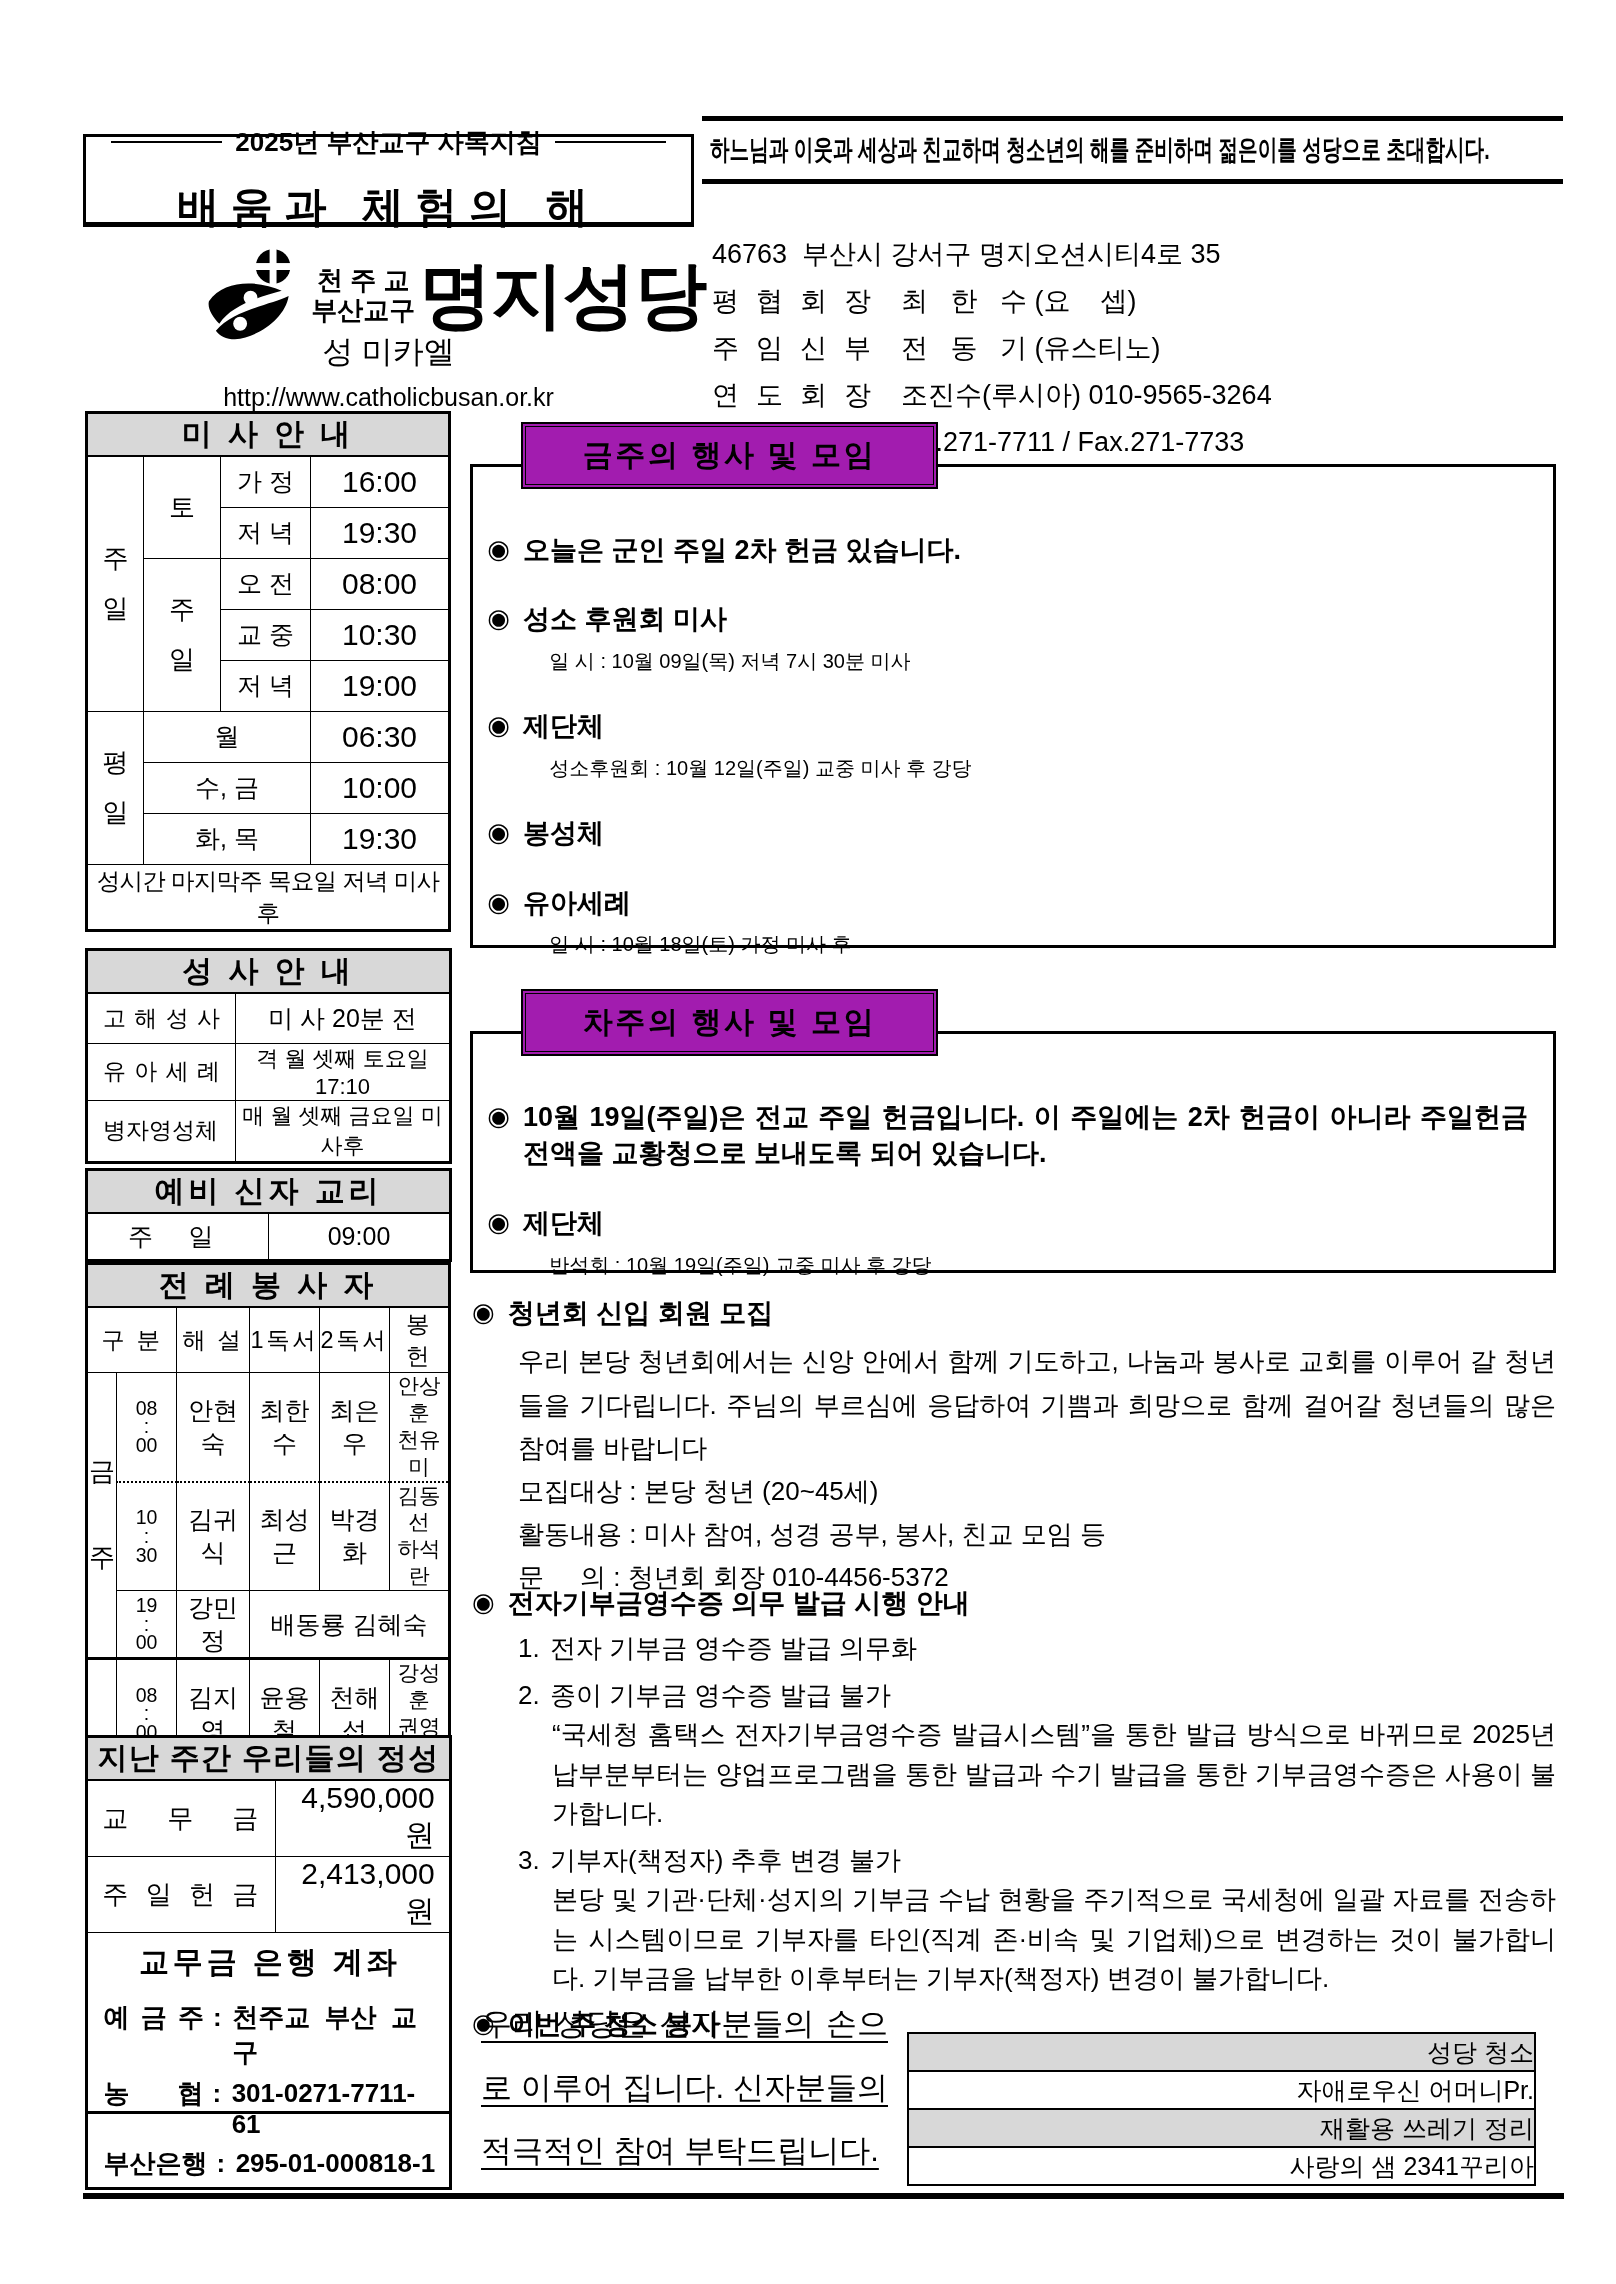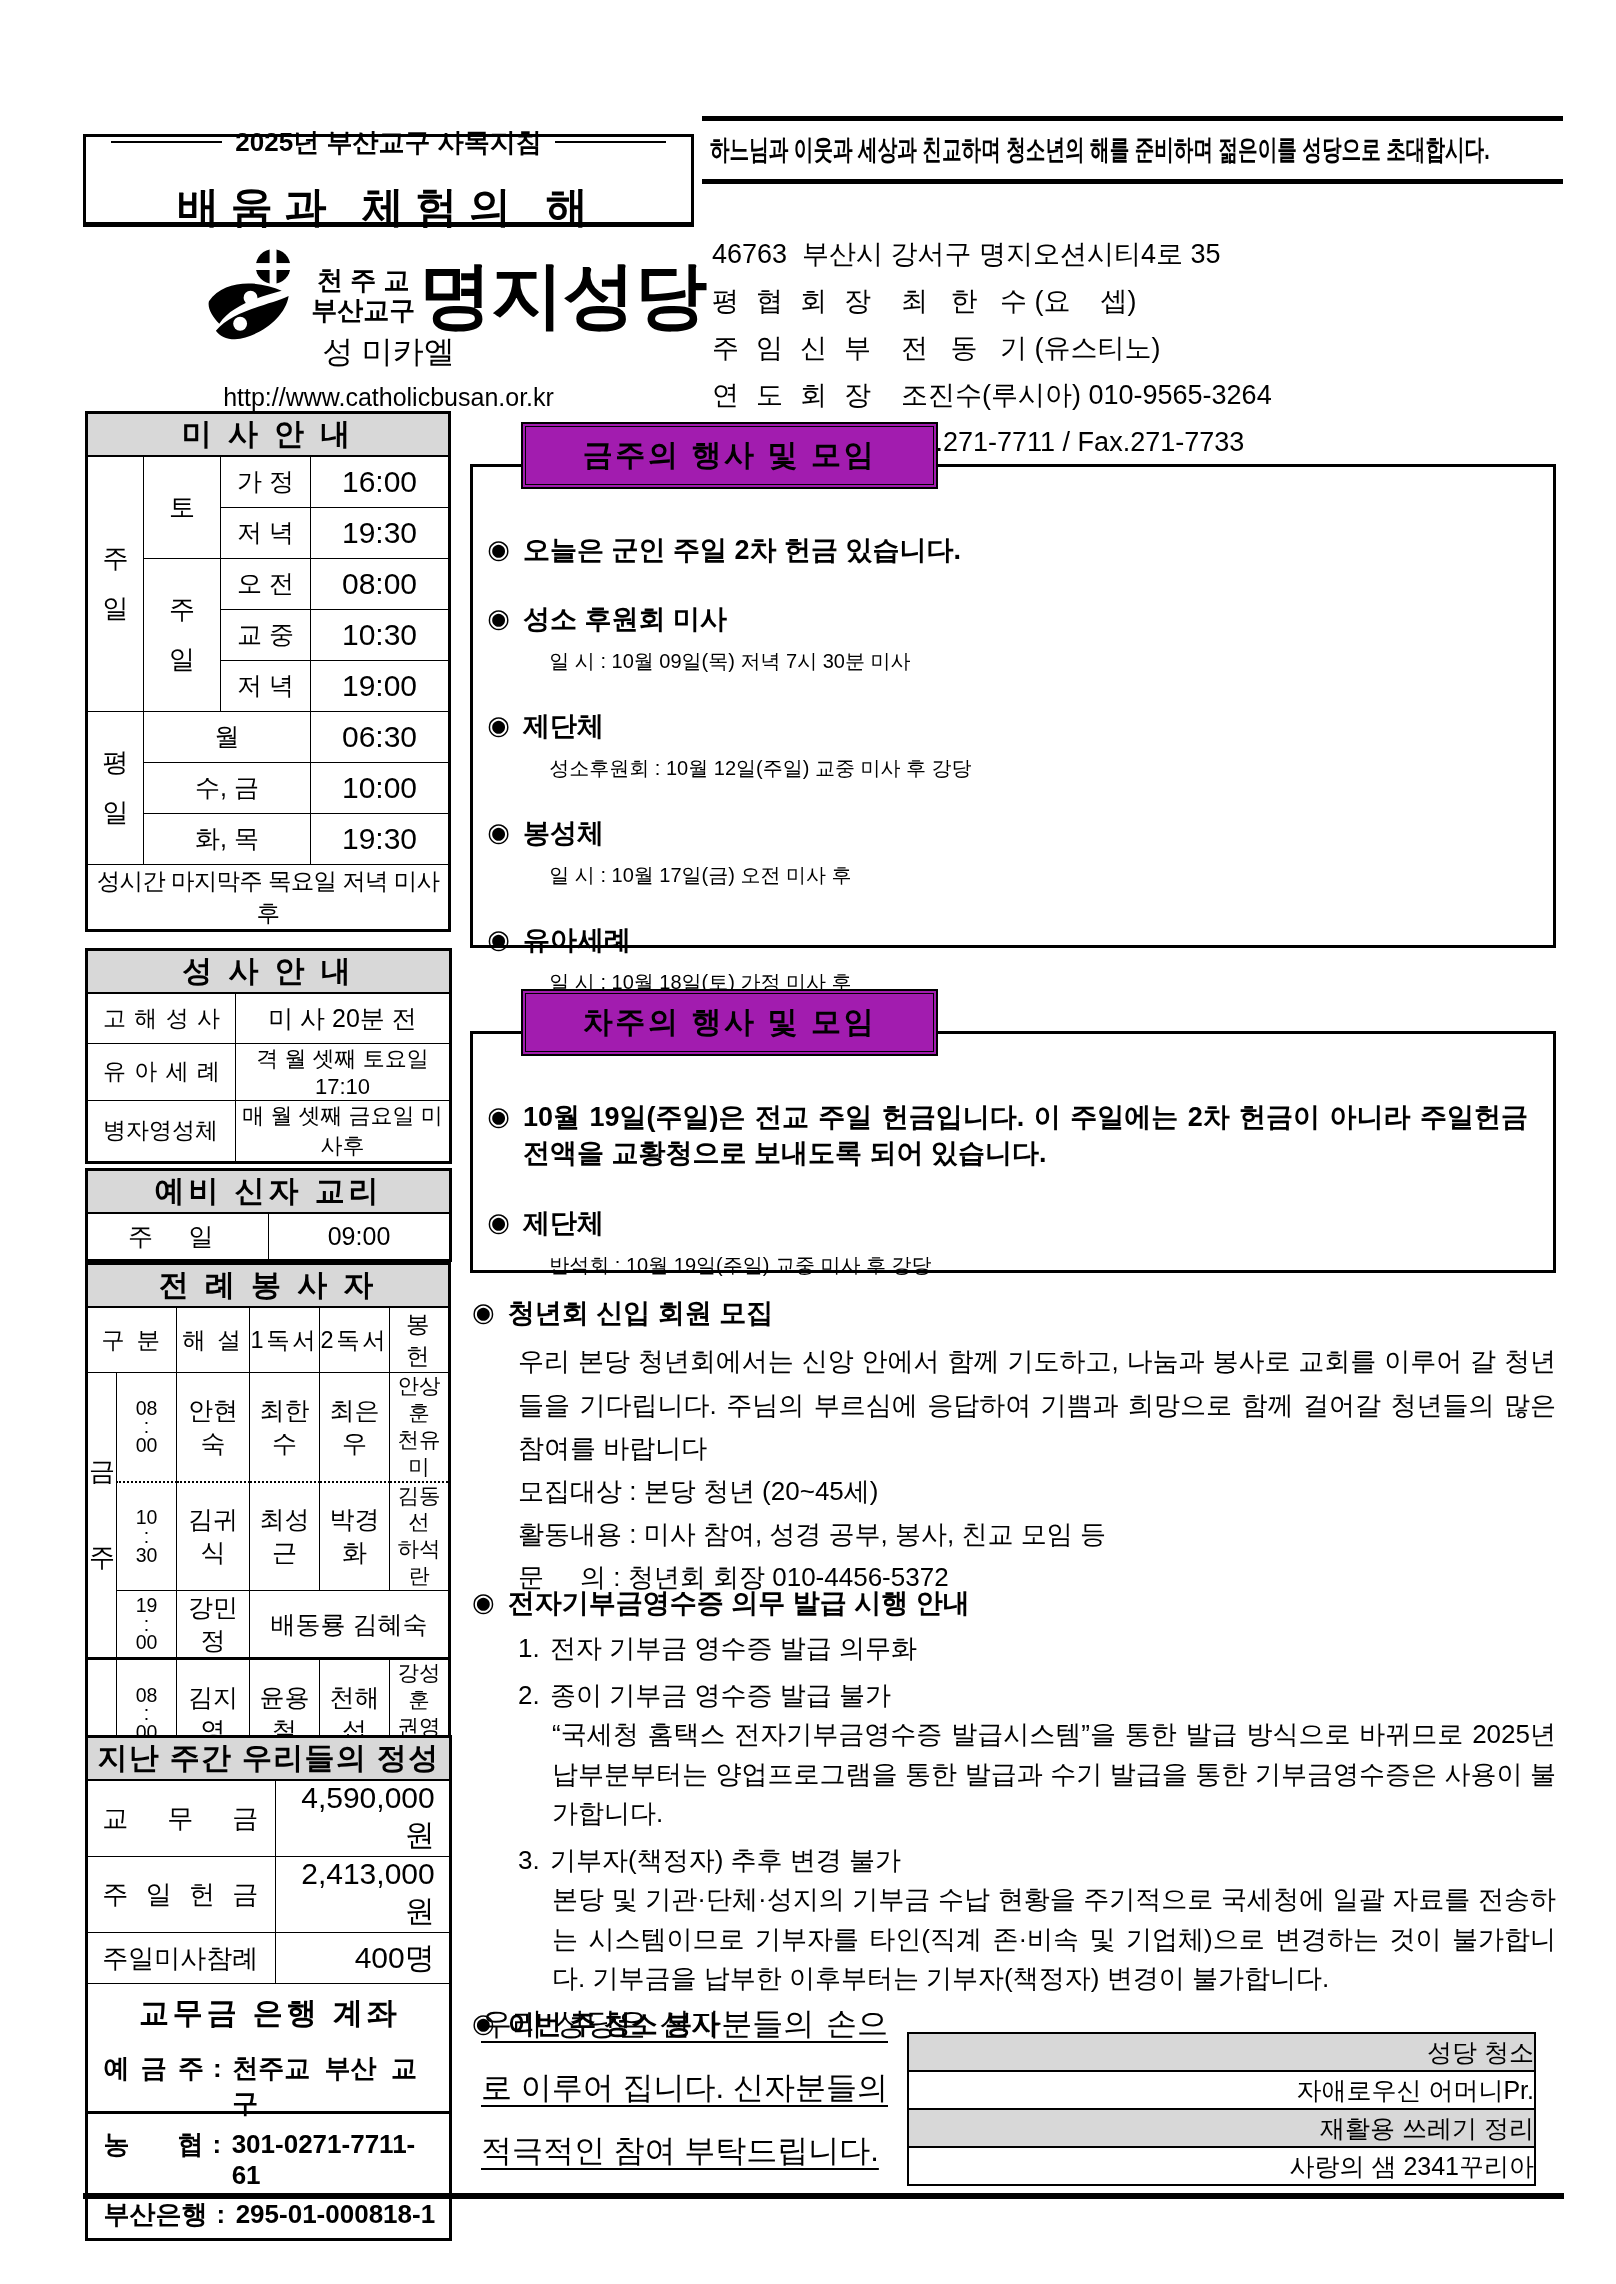--- a/index.html
+++ b/index.html
@@ -338,24 +338,20 @@
         <td colspan="2" style="letter-spacing:1.3px">지난 주간 우리들의 정성</td>
       </tr>
   <tr class="orow">
     <td class="olab"><span class="jlab">교 무 금</span></td>
     <td class="oval">4,590,000원</td>
   </tr>
   <tr class="orow">
     <td class="olab"><span class="jlab">주 일 헌 금</span></td>
     <td class="oval">2,413,000원</td>
   </tr>
-  <tr class="orow">
-    <td class="olab"><span class="jlab">주일미사참례</span></td>
-    <td class="oval">400명</td>
-  </tr>
   <tr>
     <td colspan="2" class="bank">
       <div class="bank-title">교무금 은행 계좌</div>
       <div class="bank-line">
         <span class="jlab">예 금 주</span>
         <span class="bsep">:</span>
         <span class="prew">천주교  부산  교구</span>
       </div>
       <div class="bank-line">
         <span class="jlab">농 협</span>
@@ -397,21 +393,20 @@
           <span class="bullet">◉</span>
           <b>제단체</b>
         </div>
       <div class="idetail">성소후원회 : 10월 12일(주일) 교중 미사 후 강당</div>
     </div>
     <div class="item">
       <div class="ih">
           <span class="bullet">◉</span>
           <b>봉성체</b>
         </div>
-      <div class="idetail">일 시 : 10월 17일(금) 오전 미사 후</div>
     </div>
     <div class="item">
       <div class="ih">
           <span class="bullet">◉</span>
           <b>유아세례</b>
         </div>
       <div class="idetail">일 시 : 10월 18일(토) 가정 미사 후</div>
     </div>
   </div>
 </div>

